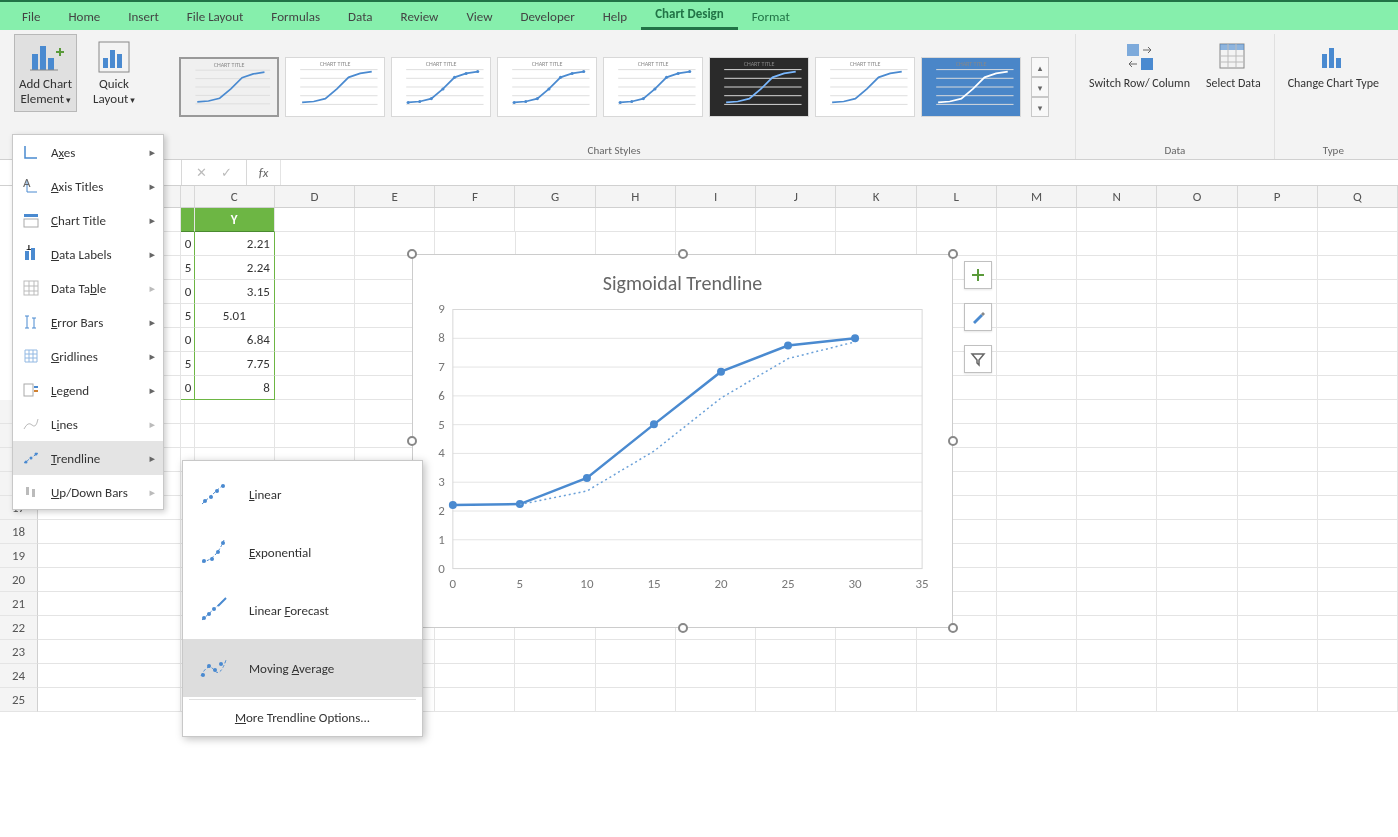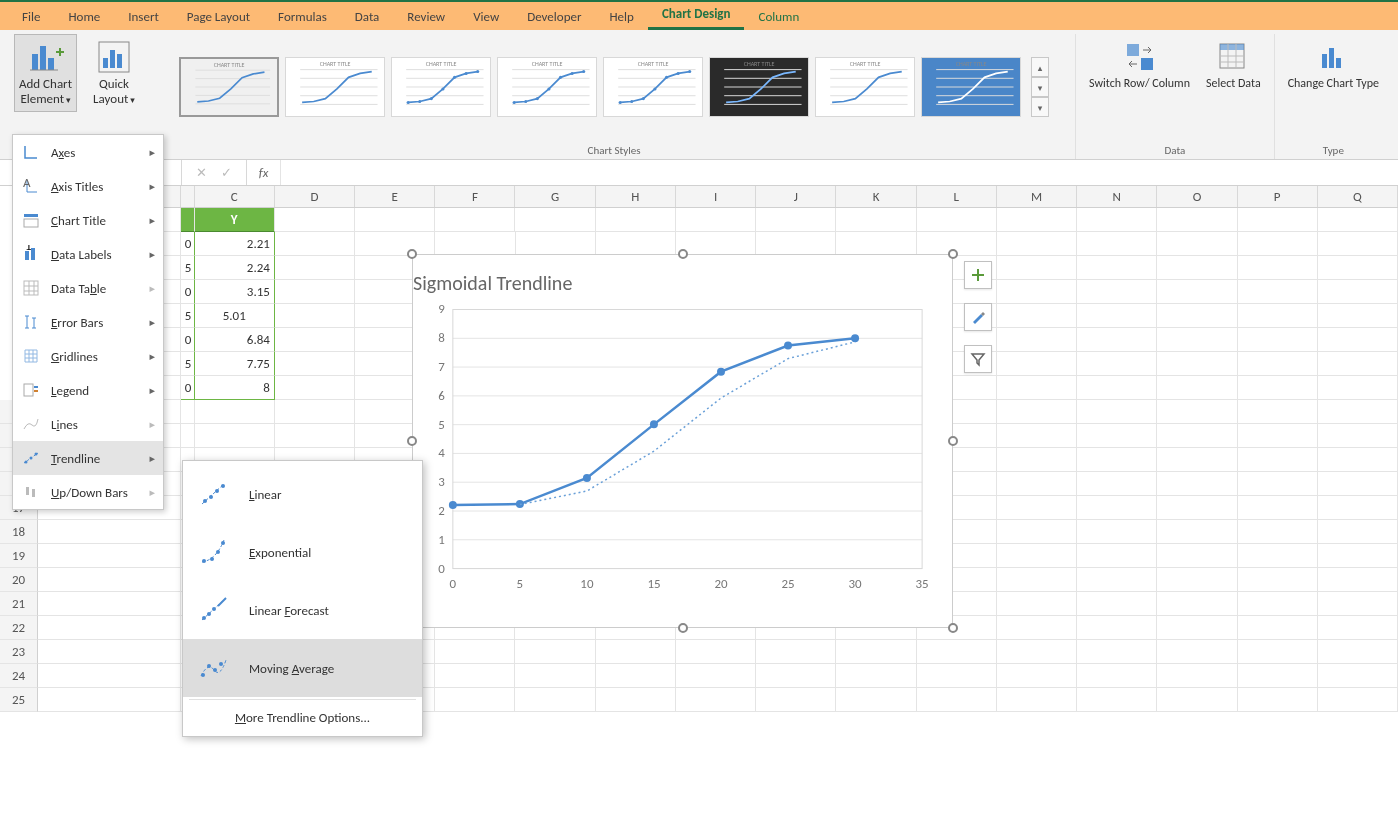--- a/index.html
+++ b/index.html
@@ -1,18 +1,18 @@
 <!DOCTYPE html>
 <html><head>
 <meta charset="utf-8">
 <style>
 *{margin:0;padding:0;box-sizing:border-box;font-family:"Segoe UI","Calibri",sans-serif;font-size:13px;color:#333;user-select:none}
 body{background:#fff;overflow:hidden}
 
-.tabbar{height:30px;background:#fdba74;display:flex;align-items:flex-end;padding:0 8px;border-top:2px solid #217346}
+.tabbar{height:30px;background:#86efac;display:flex;align-items:flex-end;padding:0 8px;border-top:2px solid #217346}
 .tabbar .tab{padding:6px 14px;cursor:pointer;color:#444}
 .tabbar .tab.active{color:#217346;font-weight:600;border-bottom:3px solid #217346}
 .tabbar .tab.nearactive{color:#217346;font-weight:500}
 
 .ribbon{height:130px;background:#f3f3f3;border-bottom:1px solid #d0d0d0;display:flex;align-items:stretch;padding:4px 6px 0 6px}
 .ribgroup{display:flex;flex-direction:column;align-items:center;padding:0 8px;border-right:1px solid #e0e0e0;min-width:70px}
 .ribgroup:last-child{border-right:none}
 .ribgroup .groupbody{flex:1;display:flex;align-items:flex-start;gap:6px}
 .ribgroup .grouplabel{font-size:11px;color:#666;padding:4px 0 2px}
 .bigbtn{display:flex;flex-direction:column;align-items:center;justify-content:flex-start;padding:4px 4px;min-width:62px;border:1px solid transparent;cursor:pointer;text-align:center;line-height:1.15}
@@ -42,21 +42,21 @@
 .colhead div{width:82px;border-right:1px solid #d8d8d8;text-align:center;line-height:22px;font-size:13px;color:#555}
 .rownums{position:absolute;top:22px;left:0;width:38px;background:#15803d}
 .rownums div{height:24px;border-bottom:1px solid #e4e4e4;border-right:1px solid #d0d0d0;text-align:center;line-height:24px;color:#555;background:#f4f4f4}
 .cells{position:absolute;top:22px;left:38px;right:0;bottom:0}
 .cells .row{height:24px;display:flex}
 .cells .cell{width:82px;border-right:1px solid #e4e4e4;border-bottom:1px solid #e4e4e4;padding:0 4px;text-align:right;line-height:24px}
 .cells .hdrcell{background:#6db644;color:#fff;text-align:center;font-weight:600} 
 
 .chartobj{position:absolute;left:412px;top:68px;width:541px;height:374px;background:#fff;border:1px solid #ccc}
 .chartobj .sel{position:absolute;width:10px;height:10px;background:#fff;border:2px solid #888;border-radius:50%}
-.chartobj .title{text-align:left;font-size:20px;color:#666;padding:16px 0 4px}
+.chartobj .title{text-align:center;font-size:20px;color:#666;padding:16px 0 4px}
 .sidebtns{position:absolute;right:-40px;top:6px;display:flex;flex-direction:column;gap:14px}
 .sidebtn{width:28px;height:28px;background:#fff;border:1px solid #c0c0c0;display:flex;align-items:center;justify-content:center;box-shadow:0 1px 2px rgba(0,0,0,.1);cursor:pointer}
 
 .menu1{position:absolute;left:12px;top:134px;width:152px;background:#fff;border:1px solid #c8c8c8;box-shadow:2px 2px 6px rgba(0,0,0,.2);z-index:50}
 .menu1 .mi{height:34px;display:flex;align-items:center;padding:0 8px;cursor:pointer;gap:10px}
 .menu1 .mi.hl{background:#e4e4e4}
 .menu1 .mi.dis{color:#aaa}
 .menu1 .mi .arr{margin-left:auto;font-size:11px;color:#666}
 .menu1 .mi.dis .arr{color:#bbb}
 .menu1 .micon{width:20px;height:20px;display:flex;align-items:center;justify-content:center}
@@ -72,29 +72,29 @@
 
 .plot{width:100%;height:300px}
 </style>
 </head>
 <body>
 
 <div class="tabbar" id="tabbar">
     <div class="tab">File</div>
     <div class="tab">Home</div>
     <div class="tab">Insert</div>
-    <div class="tab">Page Layout</div>
+    <div class="tab">File Layout</div>
     <div class="tab">Formulas</div>
     <div class="tab">Data</div>
     <div class="tab">Review</div>
     <div class="tab">View</div>
     <div class="tab">Developer</div>
     <div class="tab">Help</div>
     <div class="tab active">Chart Design</div>
-    <div class="tab nearactive">Column</div>
+    <div class="tab nearactive">Format</div>
   </div>
 
 <div class="ribbon">
   <div class="ribgroup" style="border-right:none">
     <div class="groupbody">
       <div class="bigbtn pressed">
         <div class="icon">
           <svg width="36" height="34">
               <rect x="4" y="14" width="6" height="16" fill="#4a8ad0"></rect>
               <rect x="12" y="6" width="6" height="24" fill="#4a8ad0"></rect>

